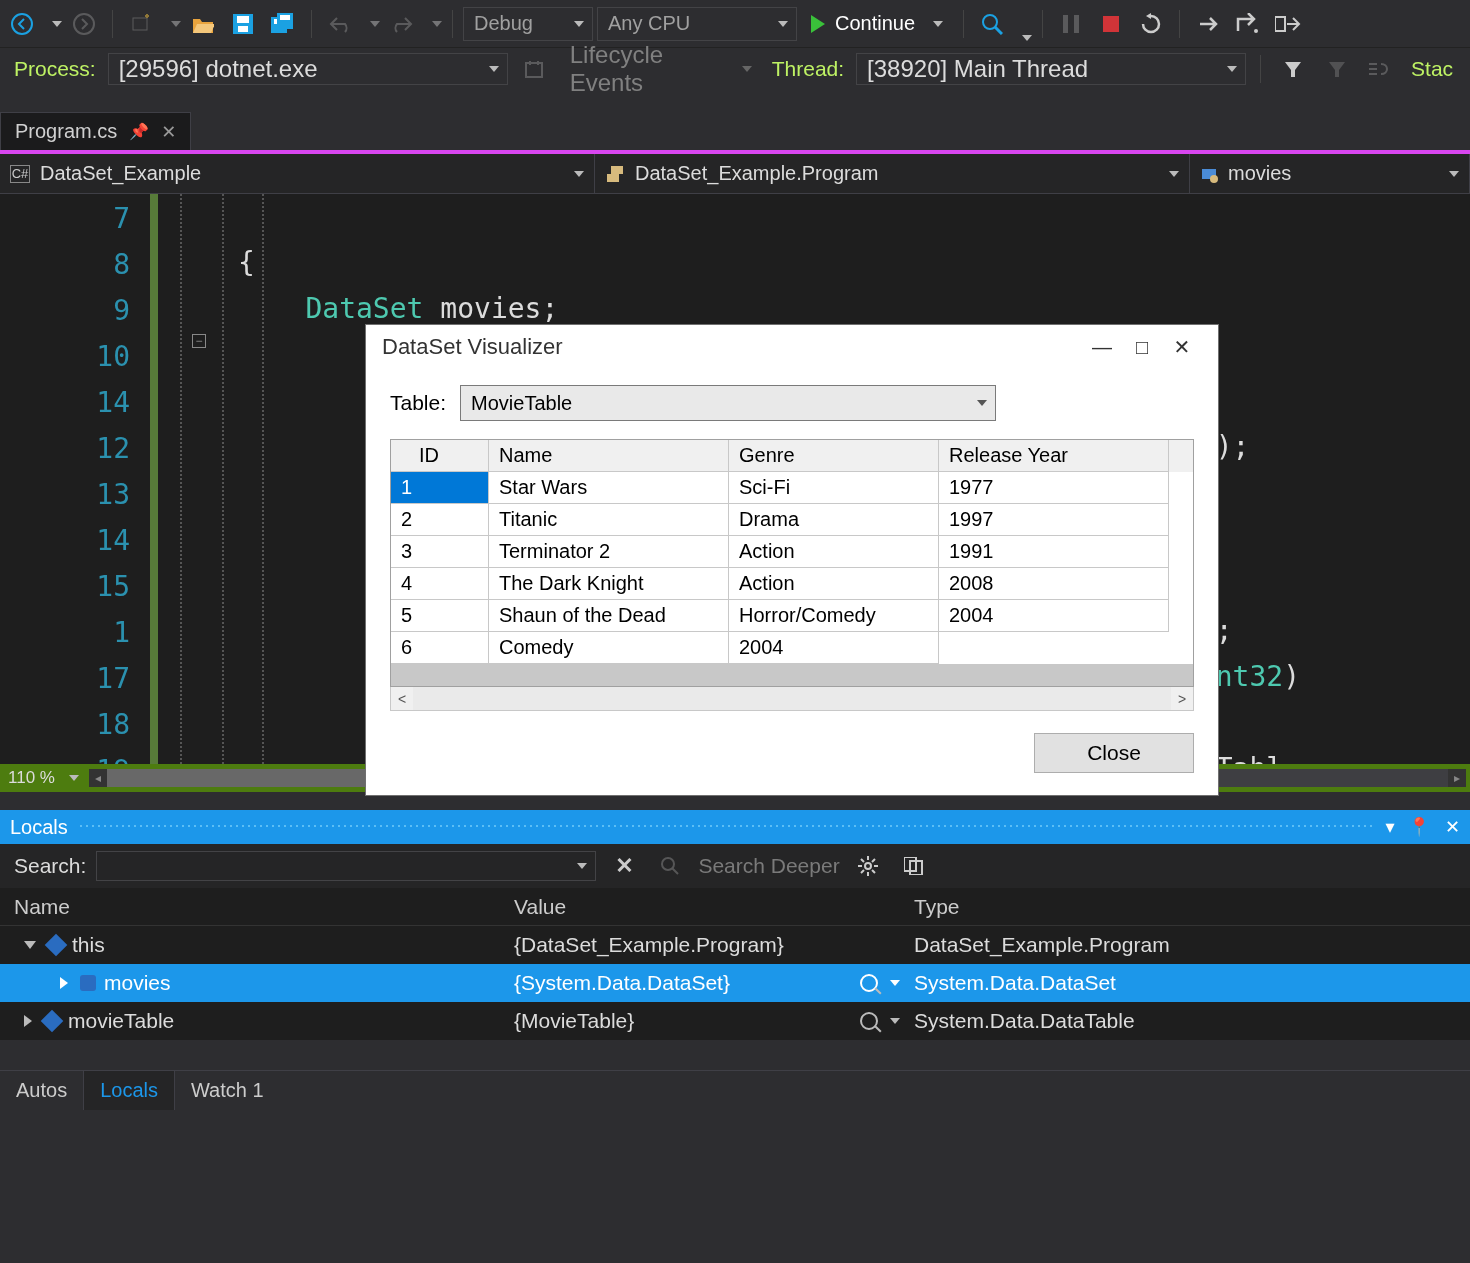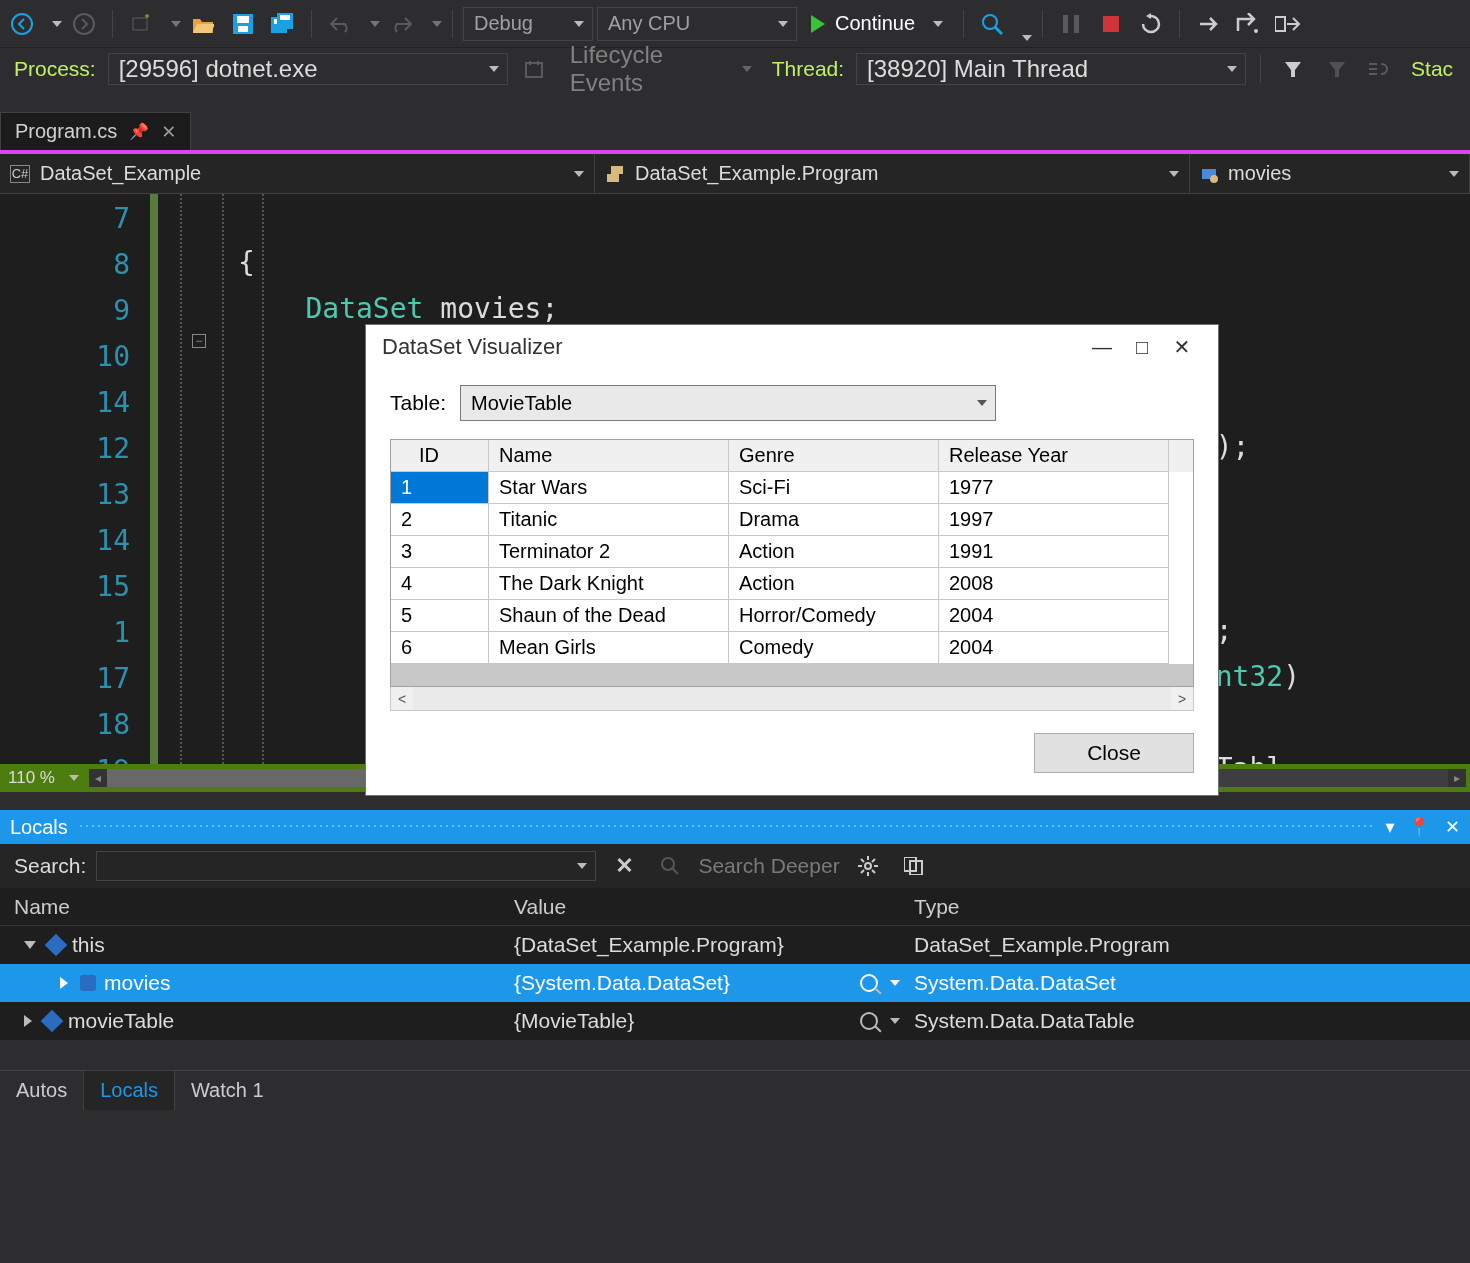--- a/index.html
+++ b/index.html
@@ -635,21 +635,20 @@
         <div class="dt-cell">2008</div>
       </div>
       <div class="dt-row">
         <div class="dt-cell">5</div>
         <div class="dt-cell">Shaun of the Dead</div>
         <div class="dt-cell">Horror/Comedy</div>
         <div class="dt-cell">2004</div>
       </div>
       <div class="dt-row">
         <div class="dt-cell">6</div>
-        <div class="dt-cell">Mean Girls</div>
         <div class="dt-cell">Comedy</div>
         <div class="dt-cell">2004</div>
       </div>
       <div class="dt-foot"></div>
     </div>
     <div class="dlg-scroll">
       <span class="ar">&lt;</span>
       <span class="track"></span>
       <span class="ar">&gt;</span>
     </div>

